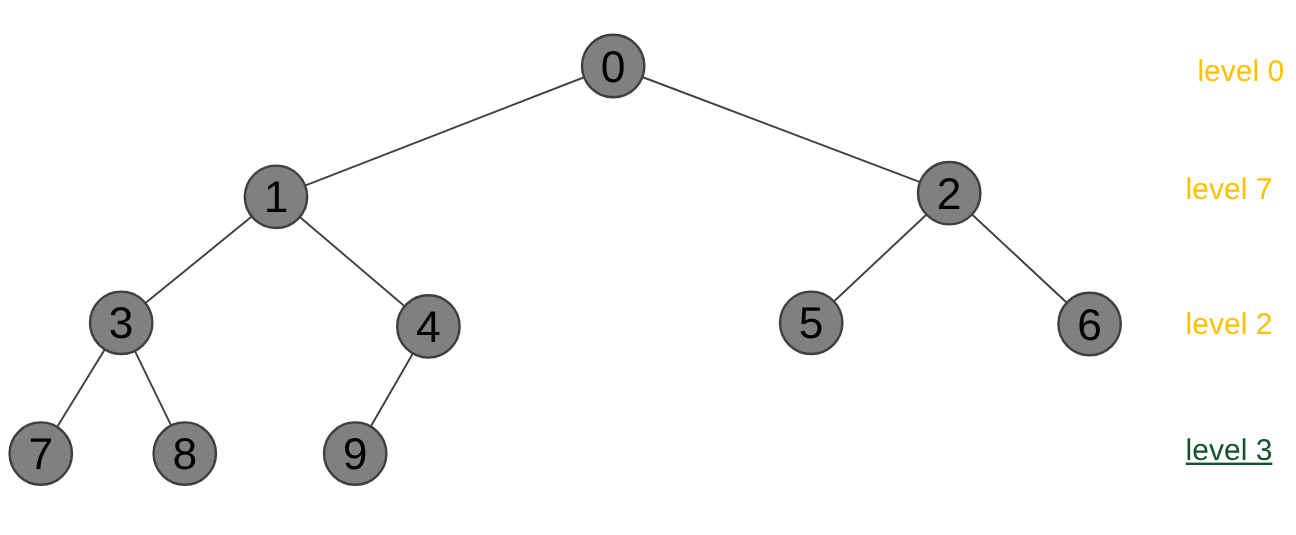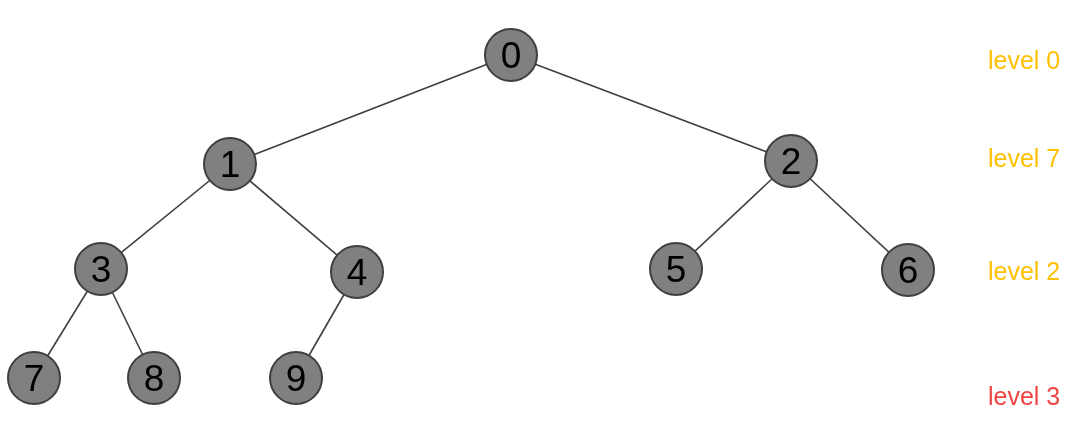--- a/index.html
+++ b/index.html
@@ -92,18 +92,18 @@
       <g>
         <circle cx="154" cy="378" r="26" class="node-circle" fill="#808080" stroke="#3f3f3f"></circle>
         <text x="154" y="391" class="node-label" fill="#000000">8</text>
       </g>
       <g>
         <circle cx="296" cy="378" r="26" class="node-circle" fill="#808080" stroke="#3f3f3f"></circle>
         <text x="296" y="391" class="node-label" fill="#000000">9</text>
       </g>
     </svg>
   <div id="level-labels">
-      <div class="level-label" style="top: 60px; color: rgb(255, 192, 0);">level 0</div>
+      <div class="level-label" style="top: 60px; color: rgb(255, 192, 0); text-align: center;">level 0</div>
       <div class="level-label" style="top: 158px; color: rgb(255, 192, 0);">level 7</div>
       <div class="level-label" style="top: 271px; color: rgb(255, 192, 0);">level 2</div>
-      <div class="level-label" style="top: 396px; color: #ef4444;">level 3</div>
+      <div class="level-label" style="top: 376px; color: #14532d; text-decoration: underline;">level 3</div>
     </div>
 </div>
 
 </body></html>

